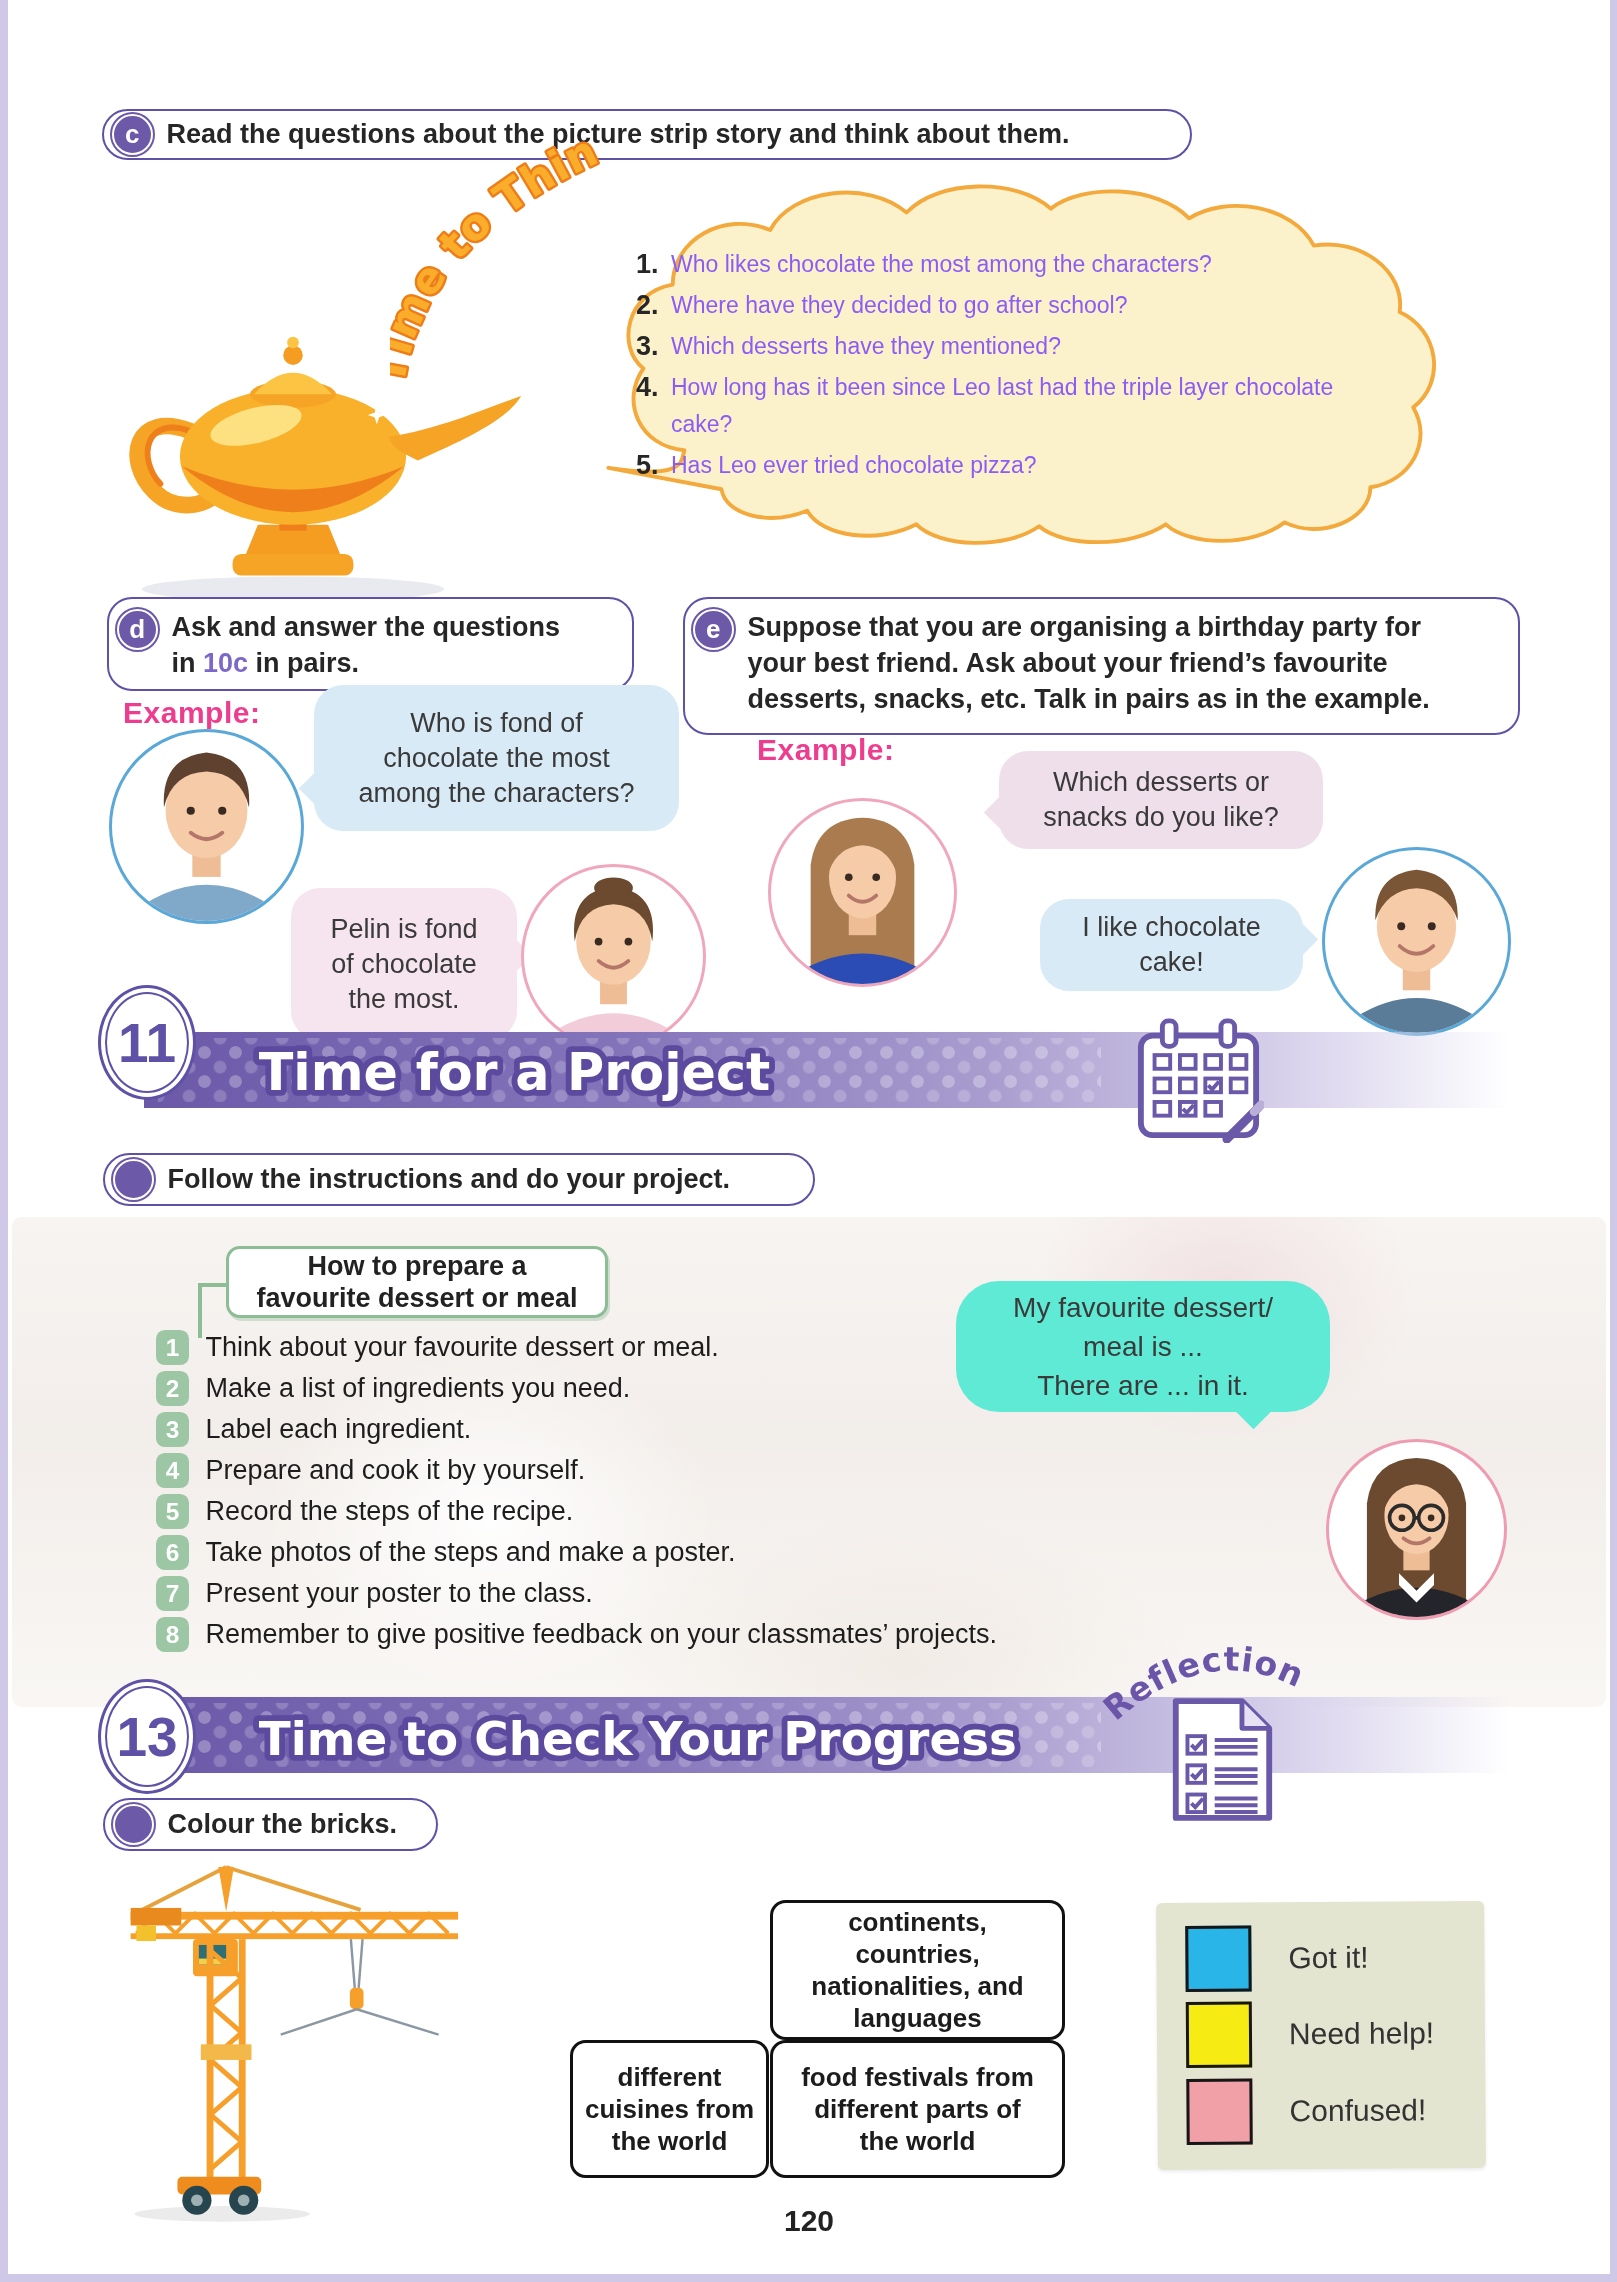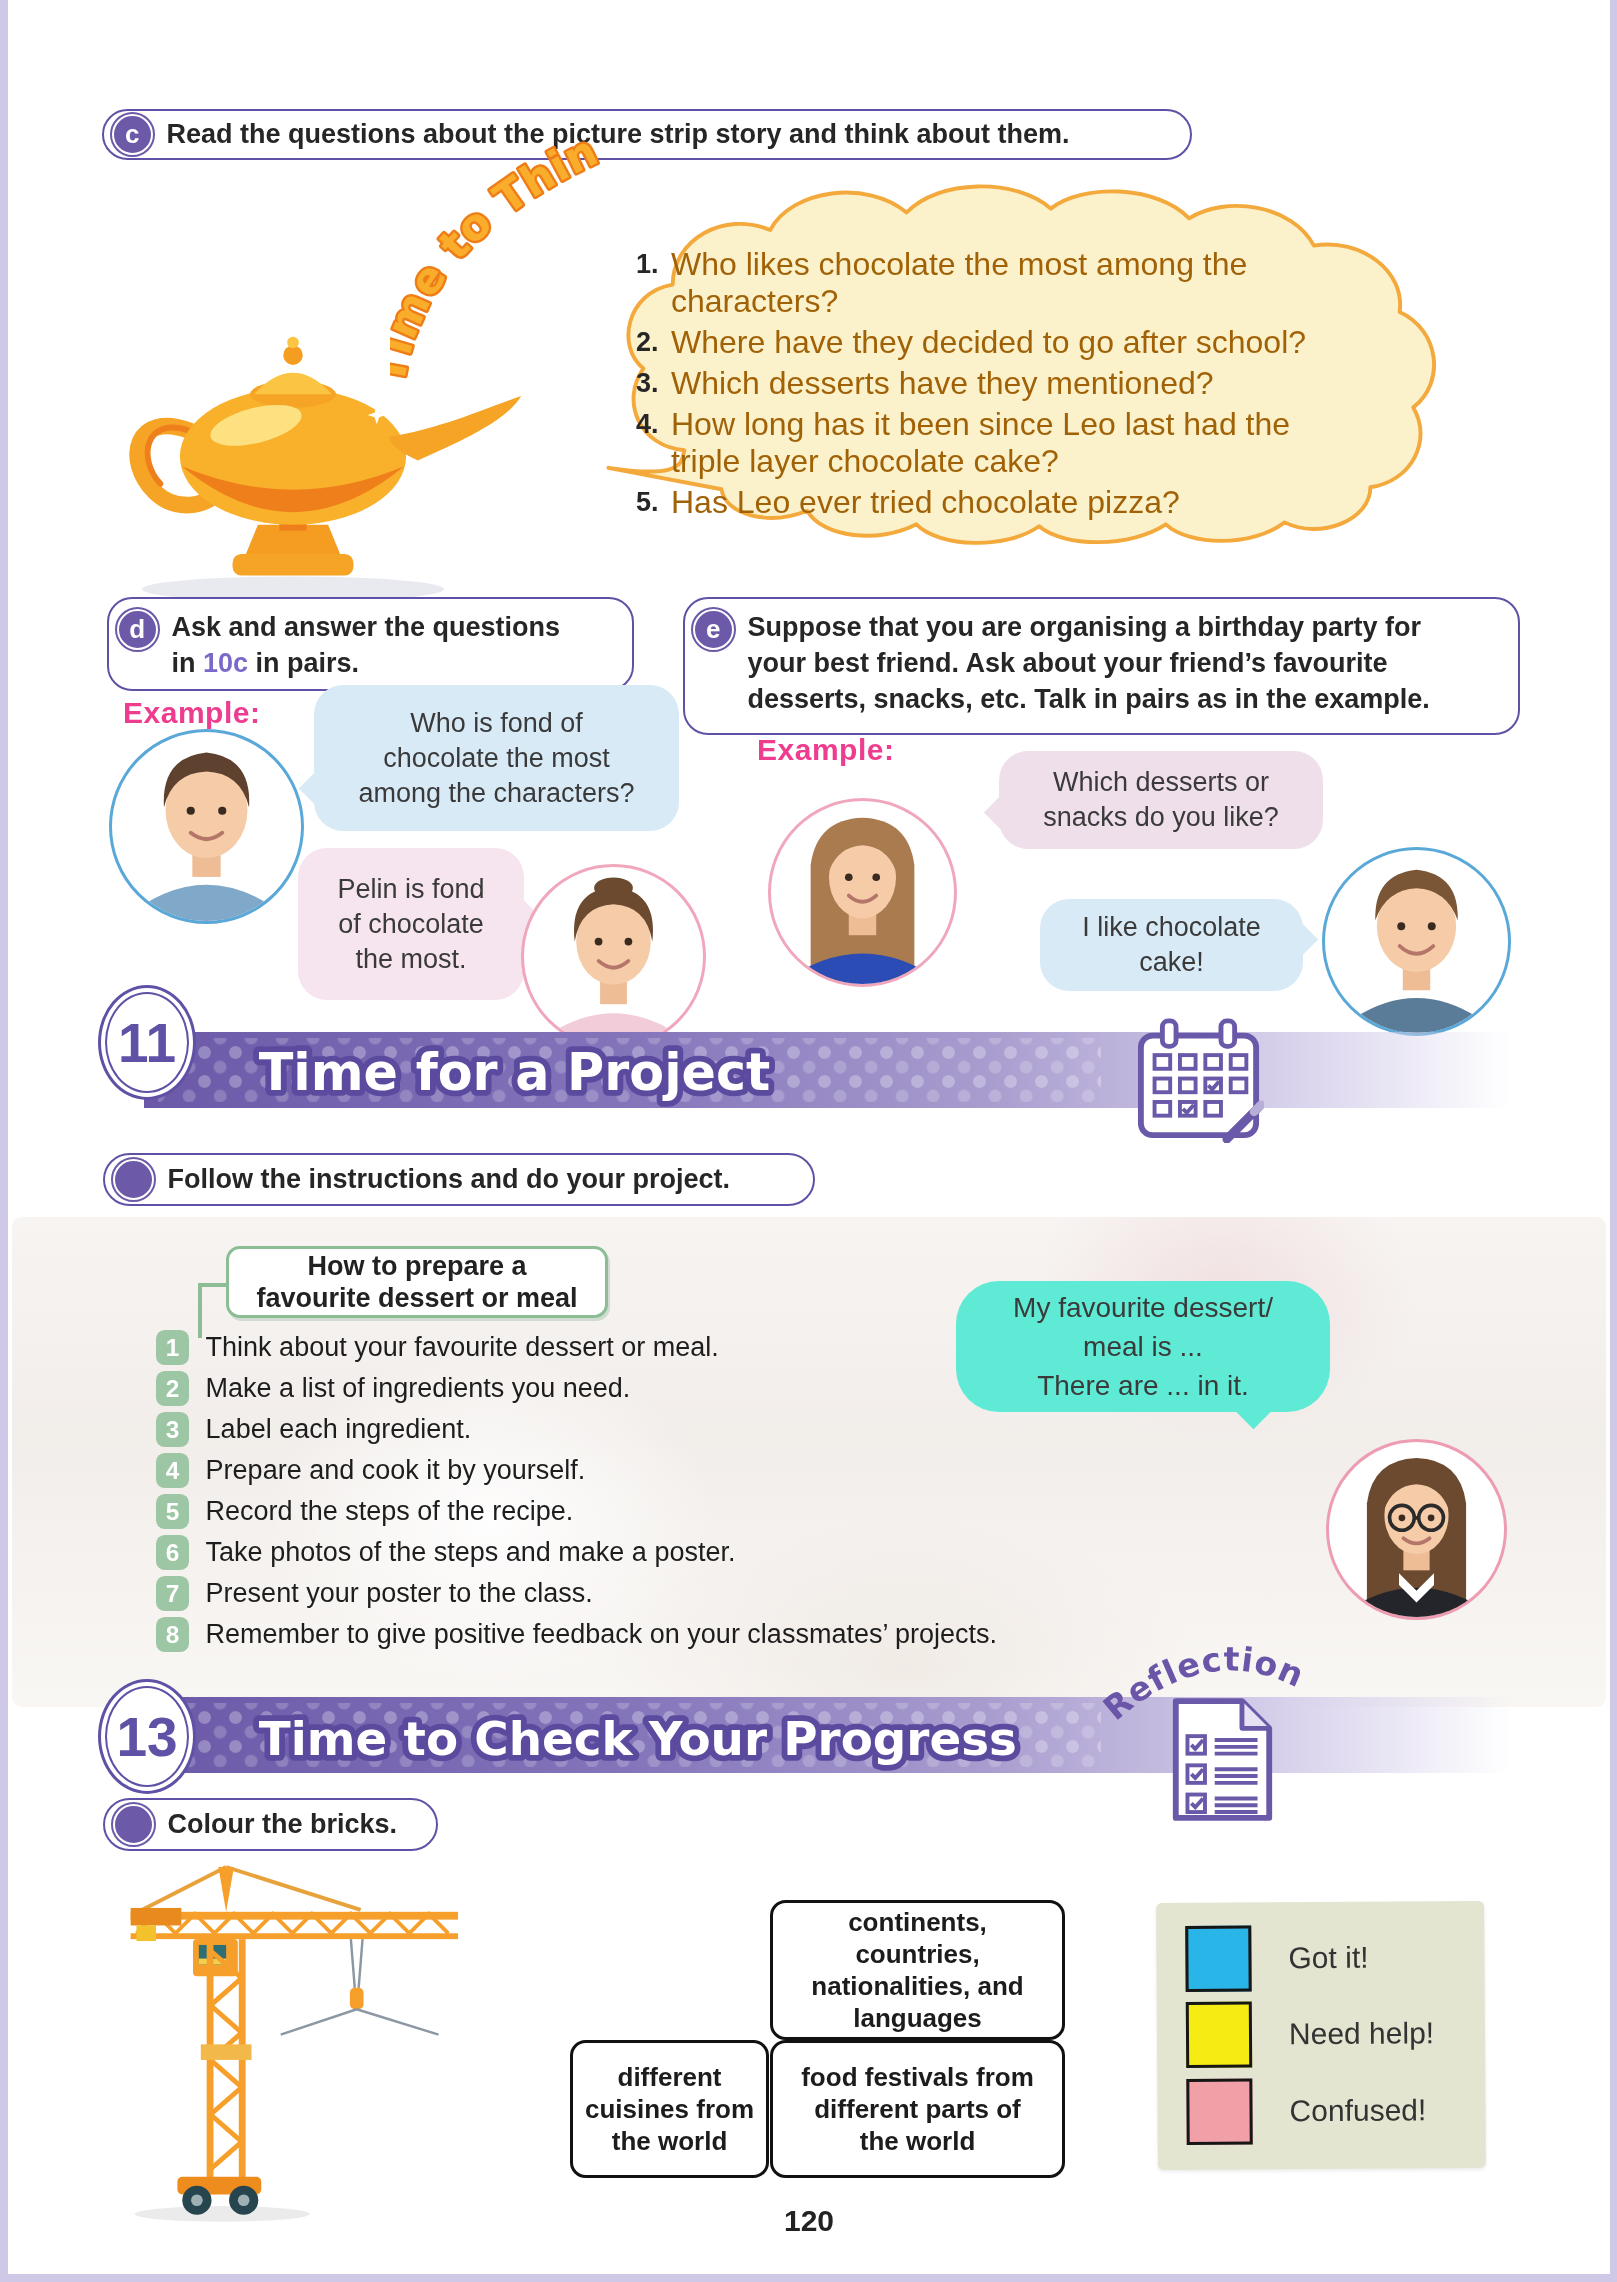--- a/index.html
+++ b/index.html
@@ -38,21 +38,21 @@
   .bubble-blue { background:#d9eaf7; }
   .bubble-pinkl { background:#f6e4ee; }
   .bubble-lav  { background:#efdfeb; }
   .bubble-proj { background:#5eead4;text-align:right; }
 
   
   .cloud-svg { position:absolute; left:575px; top:156px; width:897px; height:419px; }
   .questions { position:absolute; left:636px; top:246px; width:786px; }
   .q-row { display:flex; margin-bottom:3.9px; }
   .q-num { flex:0 0 35px; font-weight:bold; font-size:27px; line-height:37px; color:#262626; }
-  .q-text { font-size:32px; line-height:37px; color:#a16207; }
+  .q-text { font-size:23px; line-height:37px; color:#8b5cf6; }
   .t2t-svg { position:absolute; left:390px; top:137px; width:312px; height:263px; }
   .lamp-svg { position:absolute; left:98px; top:312px; width:429px; height:293px; }
 
   
   .num-oval { position:absolute; width:98px; height:115px; background:#fff; border:3.9px solid #5f51a5;
               border-radius:50%; display:flex; align-items:center; justify-content:center; z-index:3; }
   .num-oval::after { content:''; position:absolute; inset:3.9px; border:2.9px solid #5f51a5; border-radius:50%; }
   .num-oval span { font-size:55px; font-weight:bold; color:#5f51a5; }
   .banner { position:absolute; height:76px; width:1367px; left:144px; z-index:1;
             background:linear-gradient(90deg,#6b59a8 0%, #8374ba 35%, #a99dcf 62%, #d8d2ec 84%, rgba(255,255,255,0) 100%); }
@@ -203,21 +203,21 @@
     </svg>
   </div>
 
   <div class="bubble bubble-blue" style="left:314px; top:685px; width:365px; height:146px;">
     <div class="tail" style="left:-9.8px; top:62%;"></div>
     <span>Who is fond of</span>
     <span>chocolate the most</span>
     <span>among the characters?</span>
   </div>
 
-  <div class="bubble bubble-pinkl" style="left:291px; top:848px; width:226px; height:152px;margin-left:7px;">
+  <div class="bubble bubble-pinkl" style="left:291px; top:888px; width:226px; height:152px;">
     <div class="tail" style="right:-9.8px; top:36%;"></div>
     <span>Pelin is fond</span>
     <span>of chocolate</span>
     <span>the most.</span>
   </div>
 
   <div class="photo pink" style="left:521px; top:864px; width:185px; height:185px;">
     <svg viewBox="0 0 120 120">
       <path d="M6,120 Q60,76 114,120 Z" fill="#f2ccd8"></path>
       <rect x="51" y="68" width="18" height="24" fill="#eebd96"></rect>

